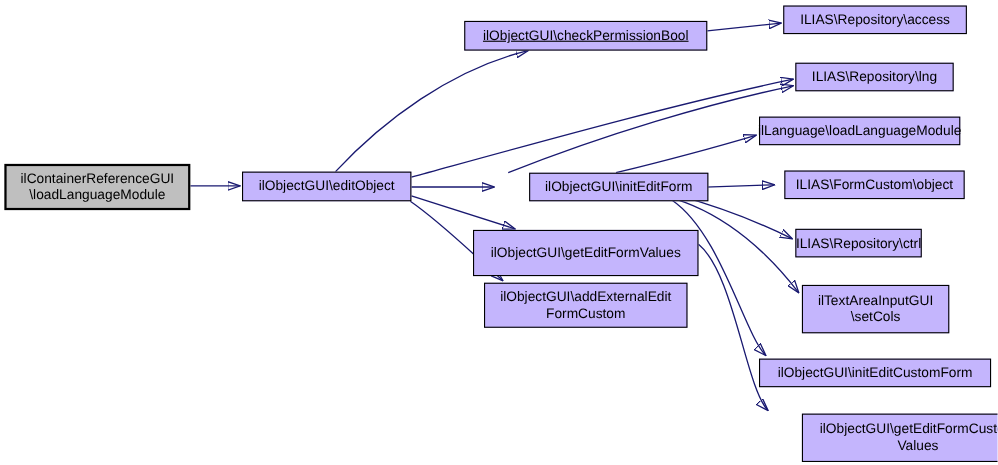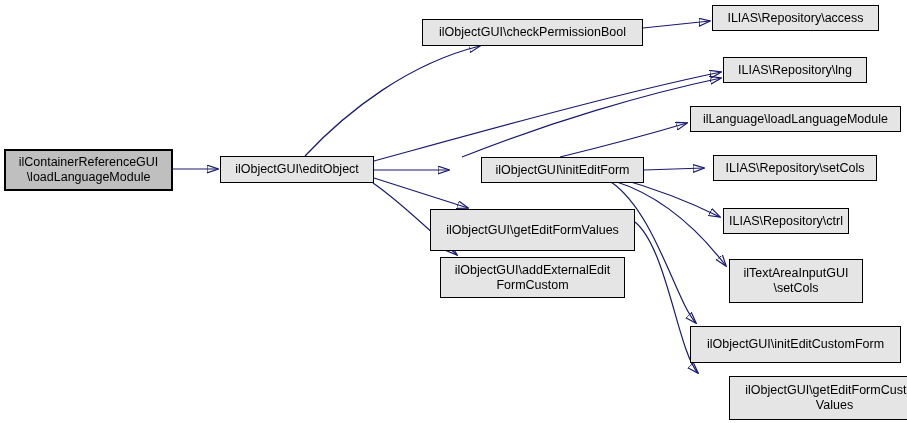--- a/index.html
+++ b/index.html
@@ -26,21 +26,21 @@
     stroke-width: 1.2;
   }
   .node {
     position: absolute;
     box-sizing: border-box;
     display: flex;
     align-items: center;
     justify-content: center;
     text-align: center;
     border: 1px solid #000000;
-    background: #e5e5e5;
+    background: #c4b5fd;
     color: #000000;
     font-size: 12.5px;
     line-height: 15px;
     white-space: pre-line;
     cursor: pointer;
   }
   .node.start {
     background: #bfbfbf;
     border-width: 2px;
     cursor: default;
@@ -72,40 +72,40 @@
     <path d="M614,181 C662,196 700,232 726,266" marker-end="url(#arrow)"></path>
     <path d="M611,182 C655,212 676,302 696,323" marker-end="url(#arrow)"></path>
     <path d="M635,222 C667,248 678,352 698,373" marker-end="url(#arrow)"></path>
   </svg>
 
   <div class="node start" style="left:4px; top:149px; width:169px; height:42px;">ilContainerReferenceGUI
 \loadLanguageModule</div>
 
   <div class="node" style="left:220px; top:156px; width:154px; height:27px;">ilObjectGUI\editObject</div>
 
-  <div class="node" style="left:422px; top:19px; width:221px; height:27px;">ilObjectGUI\checkPermissionBool</div>
+  <div class="node" style="left:422px; top:19px; width:221px; height:27px;text-decoration:underline;">ilObjectGUI\checkPermissionBool</div>
 
   <div class="node" style="left:712px; top:5px; width:167px; height:26px;">ILIAS\Repository\access</div>
 
   <div class="node" style="left:723px; top:57px; width:144px; height:26px;">ILIAS\Repository\lng</div>
 
-  <div class="node" style="left:690px; top:106px; width:211px; height:26px;">ilLanguage\loadLanguageModule</div>
+  <div class="node" style="left:690px; top:106px; width:183px; height:26px;">ilLanguage\loadLanguageModule</div>
 
   <div class="node" style="left:451px; top:157px; width:163px; height:26px;margin-left:30px;">ilObjectGUI\initEditForm</div>
 
-  <div class="node" style="left:713px; top:155px; width:164px; height:26px;">ILIAS\Repository\setCols</div>
+  <div class="node" style="left:713px; top:155px; width:164px; height:26px;">ILIAS\FormCustom\object</div>
 
-  <div class="node" style="left:723px; top:208px; width:126px; height:26px;">ILIAS\Repository\ctrl</div>
+  <div class="node" style="left:723px; top:208px; width:115px; height:26px;">ILIAS\Repository\ctrl</div>
 
   <div class="node" style="left:729px; top:259px; width:134px; height:44px;">ilTextAreaInputGUI
 \setCols</div>
 
   <div class="node" style="left:430px; top:209px; width:205px; height:42px;">ilObjectGUI\getEditFormValues</div>
 
   <div class="node" style="left:440px; top:257px; width:185px; height:41px;">ilObjectGUI\addExternalEdit
 FormCustom</div>
 
-  <div class="node" style="left:690px; top:326px; width:211px; height:37px;">ilObjectGUI\initEditCustomForm</div>
+  <div class="node" style="left:690px; top:326px; width:211px; height:26px;">ilObjectGUI\initEditCustomForm</div>
 
   <div class="node" style="left:729px; top:376px; width:211px; height:44px;">ilObjectGUI\getEditFormCustom
 Values</div>
 
 </div>
 
 </body></html>

